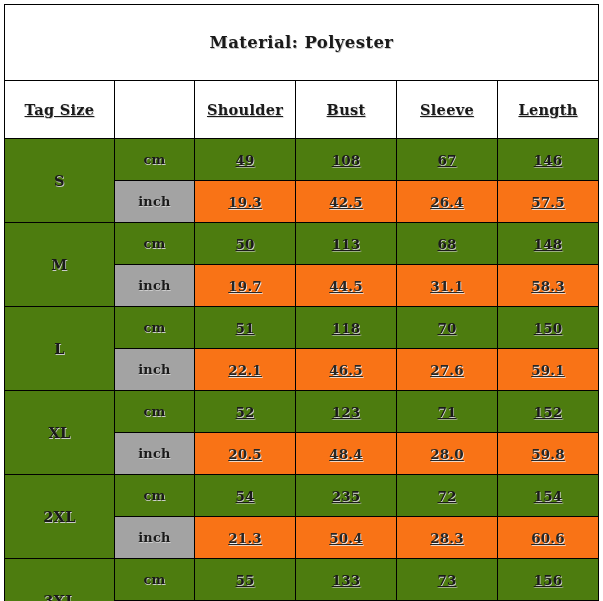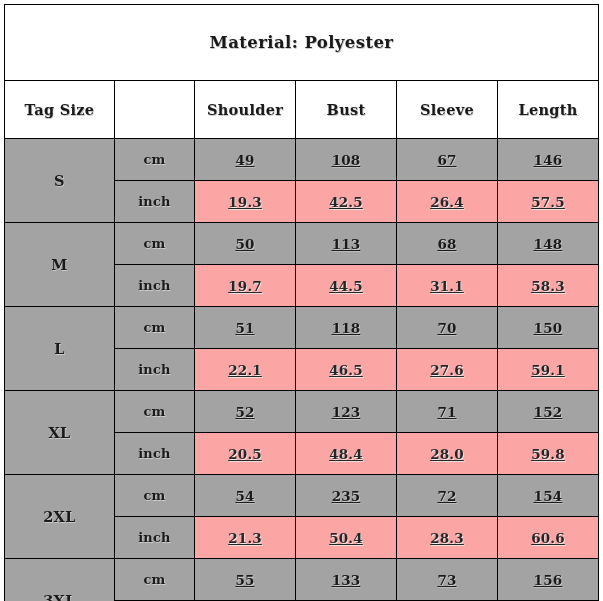--- a/index.html
+++ b/index.html
@@ -38,41 +38,42 @@
     font-size: 16.5px;
     letter-spacing: 0.4px;
     height: 76px;
     text-shadow: 0.7px 0.7px 0 #c9c9c9;
   }
   .head-cell {
     font-size: 14.5px;
     height: 58px;
     letter-spacing: 0.3px;
     text-shadow: 0.7px 0.7px 0 #c9c9c9;
+    text-decoration: underline;
   }
   .tag-cell {
     font-size: 14.5px;
     letter-spacing: 0.3px;
     text-shadow: 0.7px 0.7px 0 #c9c9c9;
   }
   .unit-cell {
     font-size: 13px;
     letter-spacing: 0.2px;
     text-shadow: 0.6px 0.6px 0 #cfcfcf;
   }
   .val-cell {
     font-size: 13.5px;
     letter-spacing: 0.2px;
     text-shadow: 0.6px 0.6px 0 #cfcfcf;
     text-decoration: underline;
   }
-  tr.row-cm td { height: 42px; background: #a3a3a3; }
+  tr.row-cm td { height: 42px; background: #4d7c0f; }
   tr.row-inch td { height: 42px; }
   tr.row-inch td.shaded {
-    background: #fca5a5;
+    background: #f97316;
     color: #262626;
     text-shadow: 0.8px 0.8px 0.6px #efefef;
   }
   tr.row-inch td.unit-cell { background: #a3a3a3; }
   col.c-tag { width: 18.5%; }
   col.c-unit { width: 13.5%; }
   col.c-data { width: 17%; }
 </style>
 </head>
 <body>

